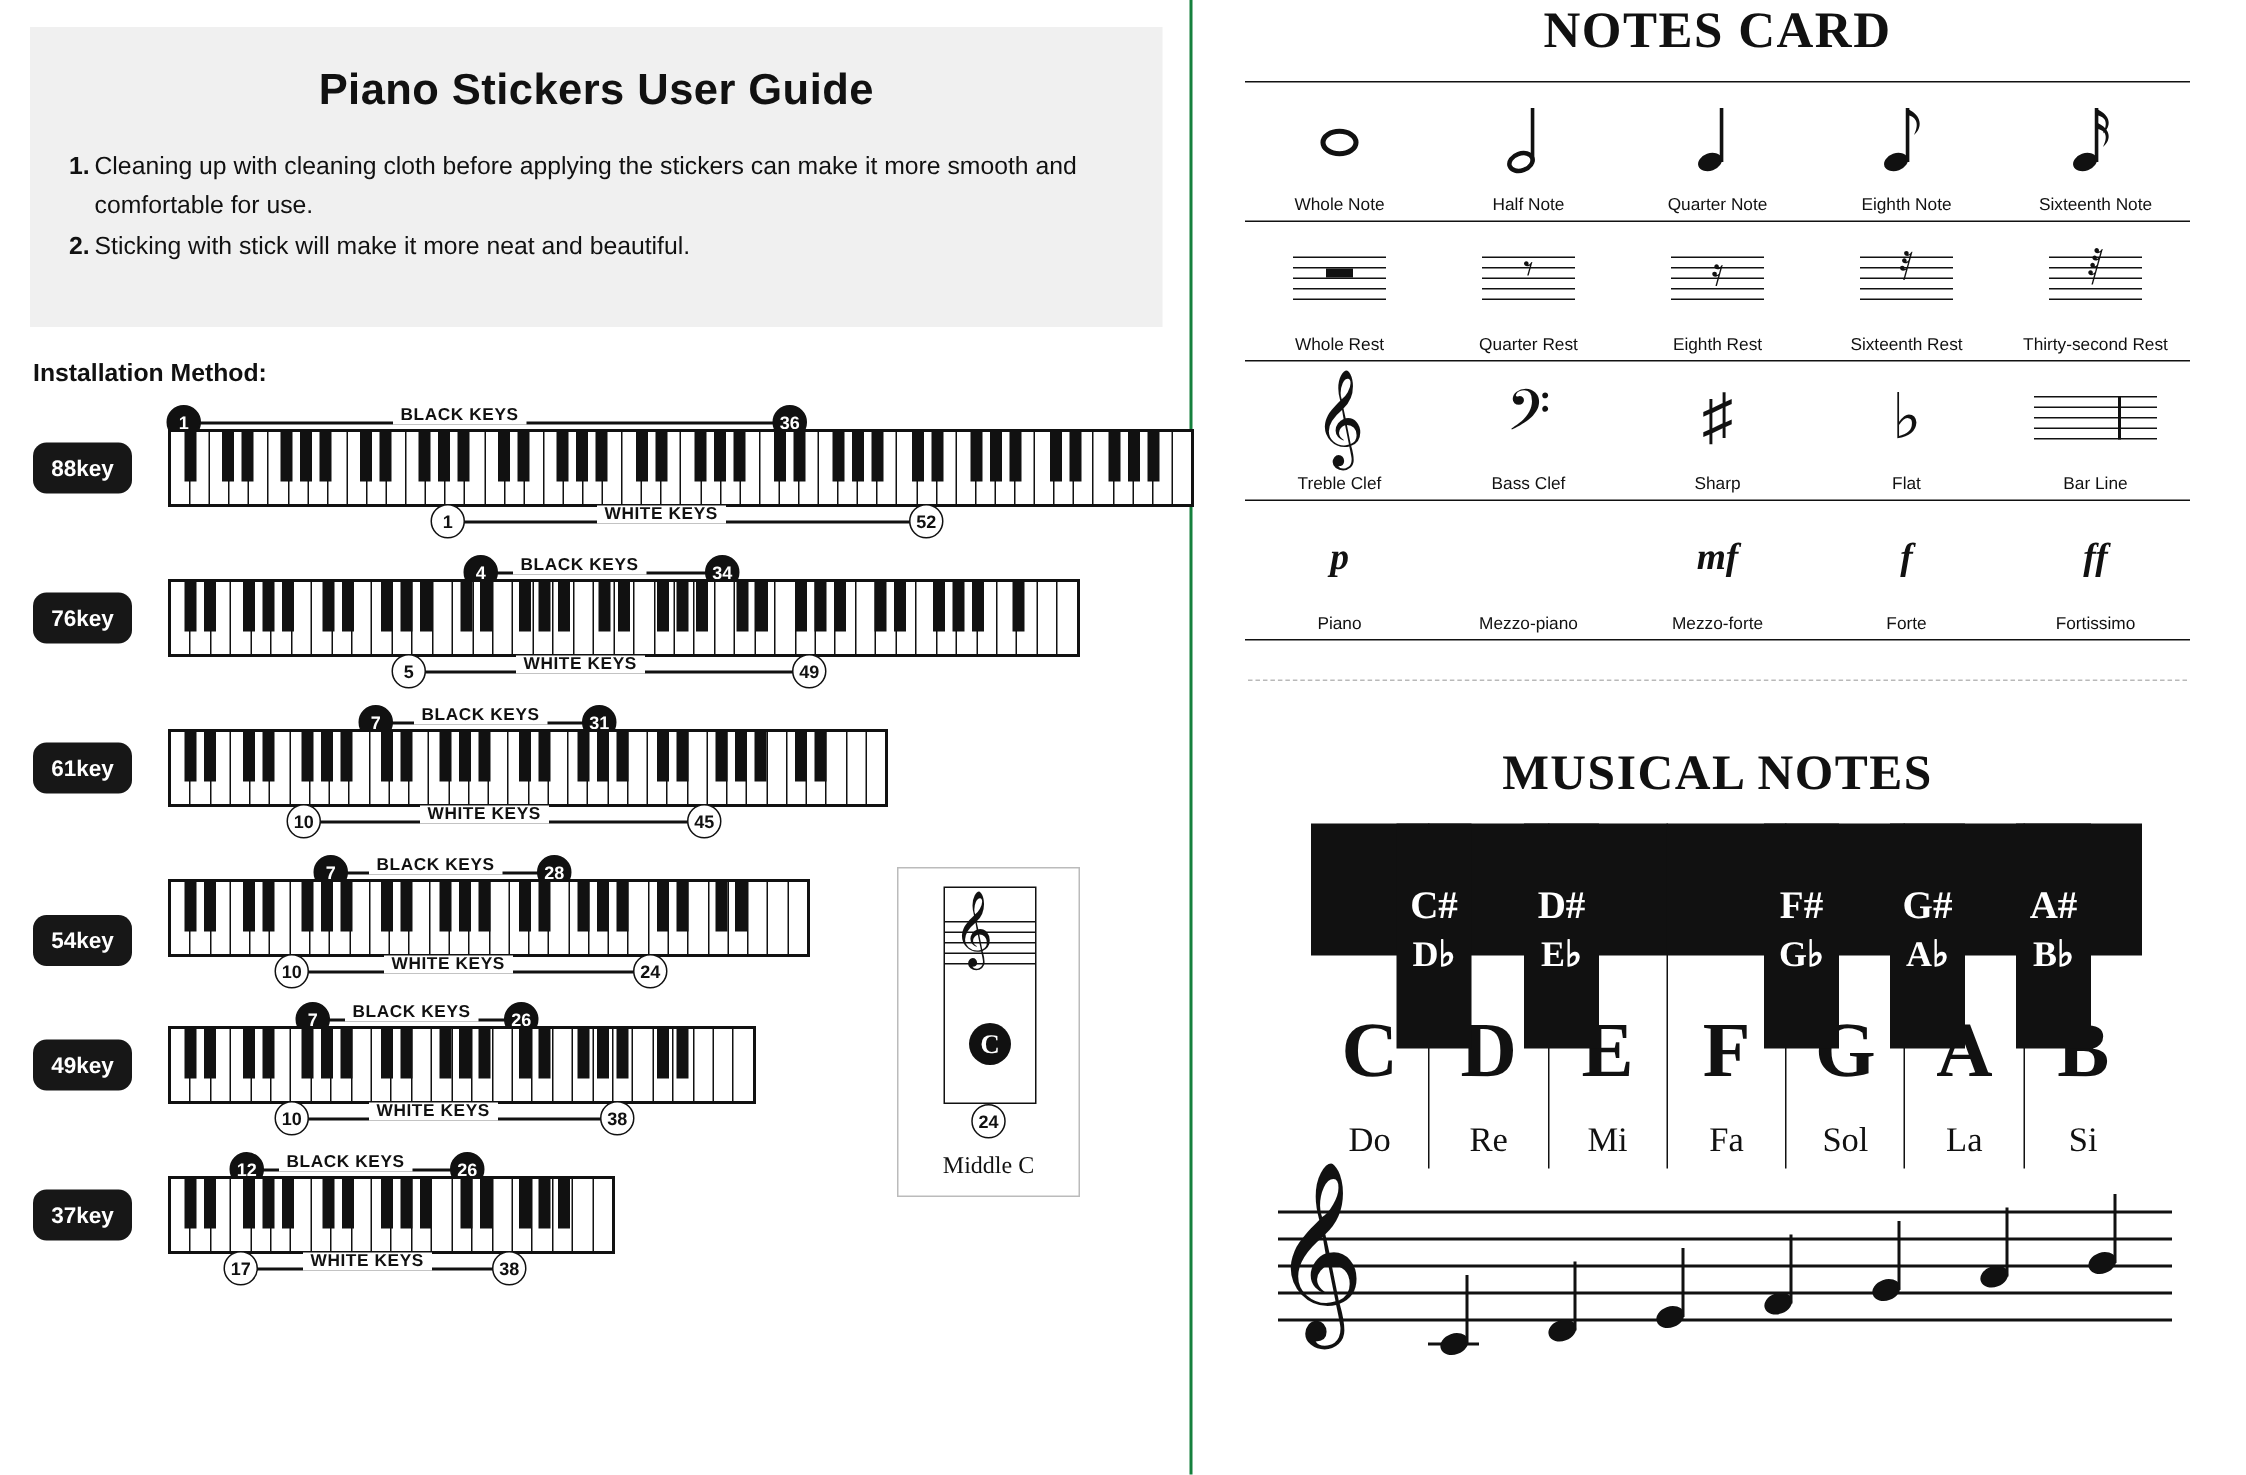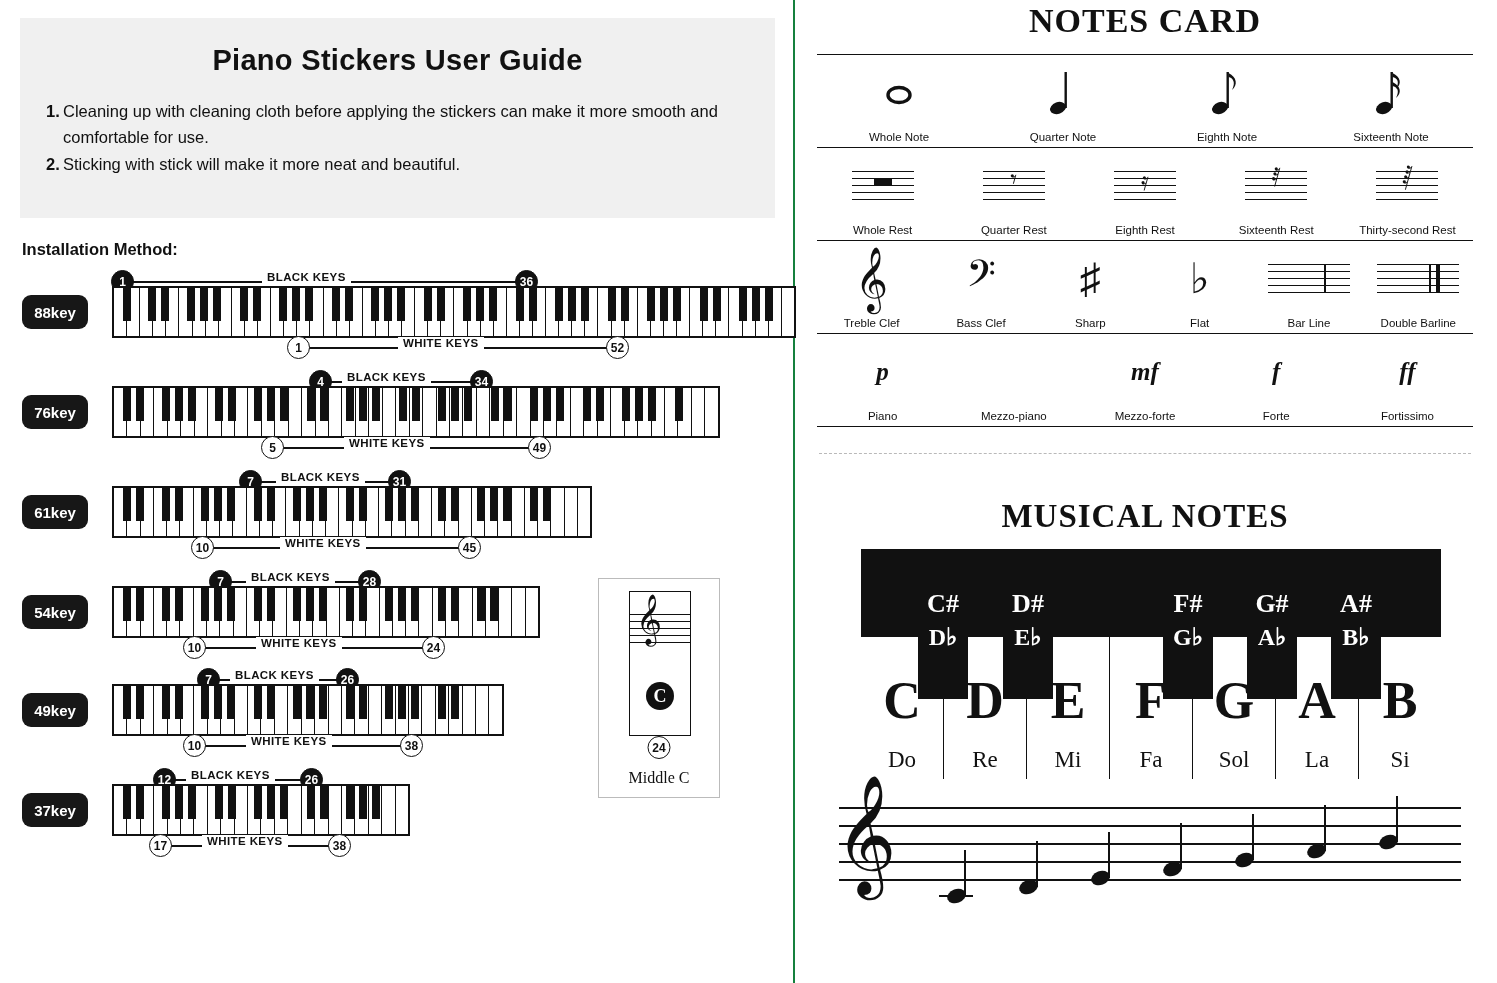--- a/index.html
+++ b/index.html
@@ -95,21 +95,21 @@
   .midc-bubble {
     position:absolute; left:50%; transform:translateX(-50%); bottom:38px;
     width:23px; height:23px; border-radius:50%; border:1.5px solid #111;
     display:flex; align-items:center; justify-content:center;
     font-size:12px; font-weight:bold;
   }
   .staff5 { position:absolute; left:0; right:0; }
   .staff5 i { display:block; height:1px; background:#111; margin-bottom:6px; }
 
   
-  .right { width: 700px; height:794px; position:relative; padding: 0 14px; }
+  .right { width: 700px; height:794px; position:relative; padding: 0 27px; }
   .nc-title {
     text-align:center; font-family:"Liberation Serif", serif;
     font-size:34px; font-weight:bold; letter-spacing:1px; margin-top: 2px;
   }
   .nc-table {
     margin: 14px 8px 0 8px; border-top:1.5px solid #111; border-bottom:1.5px solid #111;
   }
   .nc-row { display:flex; border-bottom:1px solid #111; }
   .nc-row.last { border-bottom:none; }
   .nc-cell {
@@ -501,21 +501,21 @@
 
       <div class="arrow-row" style="left:180px; width:268px; top:70px;">
         <div class="arrow-line"></div>
         <div class="arrow-cap" style="left:78px;">WHITE KEYS</div>
         <div class="bubble light" style="left:-11px;">10</div>
         <div class="bubble light" style="right:-11px;">45</div>
       </div>
     </div>
 
     <div class="kb-block" style="left:22px; top:568px; width:752px; height:90px;">
-      <div class="kb-label" style="top:27px;">54key</div>
+      <div class="kb-label" style="top:42px;">54key</div>
 
       <div class="arrow-row" style="left:198px; width:150px; top:4px;">
         <div class="arrow-line"></div>
         <div class="arrow-cap" style="left:26px;">BLACK KEYS</div>
         <div class="bubble dark" style="left:-11px;">7</div>
         <div class="bubble dark" style="right:-11px;">28</div>
       </div>
 
       <div class="kb" style="left:90px; top:18px; width:428px; height:52px;">
         <div class="whites">
@@ -748,20 +748,29 @@
           <div class="nc-gly">
             <svg width="40" height="34" viewBox="0 0 40 34">
                 <ellipse cx="20" cy="19" rx="11" ry="7.5" fill="none" stroke="#111" stroke-width="3.4"></ellipse>
               </svg>
           </div>
           <div class="nc-cap">Whole Note</div>
         </div>
         <div class="nc-cell">
           <div class="nc-gly">
             <svg width="40" height="50" viewBox="0 0 40 50">
+                <ellipse cx="15" cy="40" rx="8" ry="5.6" fill="none" stroke="#111" stroke-width="3" transform="rotate(-20 15 40)"></ellipse>
+                <rect x="21.5" y="4" width="2.4" height="36" fill="#111"></rect>
+              </svg>
+          </div>
+          <div class="nc-cap">Half  Note</div>
+        </div>
+        <div class="nc-cell">
+          <div class="nc-gly">
+            <svg width="40" height="50" viewBox="0 0 40 50">
                 <ellipse cx="15" cy="40" rx="8.2" ry="5.8" fill="#111" transform="rotate(-20 15 40)"></ellipse>
                 <rect x="21.5" y="4" width="2.4" height="36" fill="#111"></rect>
               </svg>
           </div>
           <div class="nc-cap">Quarter Note</div>
         </div>
         <div class="nc-cell">
           <div class="nc-gly">
             <svg width="40" height="50" viewBox="0 0 40 50">
                 <ellipse cx="13" cy="40" rx="8.2" ry="5.8" fill="#111" transform="rotate(-20 13 40)"></ellipse>
@@ -883,34 +892,20 @@
               <i class="r0"></i>
                 <i class="r1"></i>
                 <i class="r2"></i>
                 <i class="r3"></i>
                 <i class="r4"></i>
               <div class="rest-box" style="left:56px; top:0; width:2px; height:29px;"></div>
             </div>
           </div>
           <div class="nc-cap">Bar Line</div>
         </div>
-        <div class="nc-cell">
-          <div class="nc-gly">
-            <div class="mini-staff" style="width:82px;">
-              <i class="r0"></i>
-                <i class="r1"></i>
-                <i class="r2"></i>
-                <i class="r3"></i>
-                <i class="r4"></i>
-              <div class="rest-box" style="left:52px; top:0; width:2px; height:29px;"></div>
-              <div class="rest-box" style="left:59px; top:0; width:4px; height:29px;"></div>
-            </div>
-          </div>
-          <div class="nc-cap">Double Barline</div>
-        </div>
       </div>
 
       <div class="nc-row last">
         <div class="nc-cell">
           <div class="nc-gly">
               <span class="dyn">p</span>
             </div>
           <div class="nc-cap">Piano</div>
         </div>
         <div class="nc-cell">

